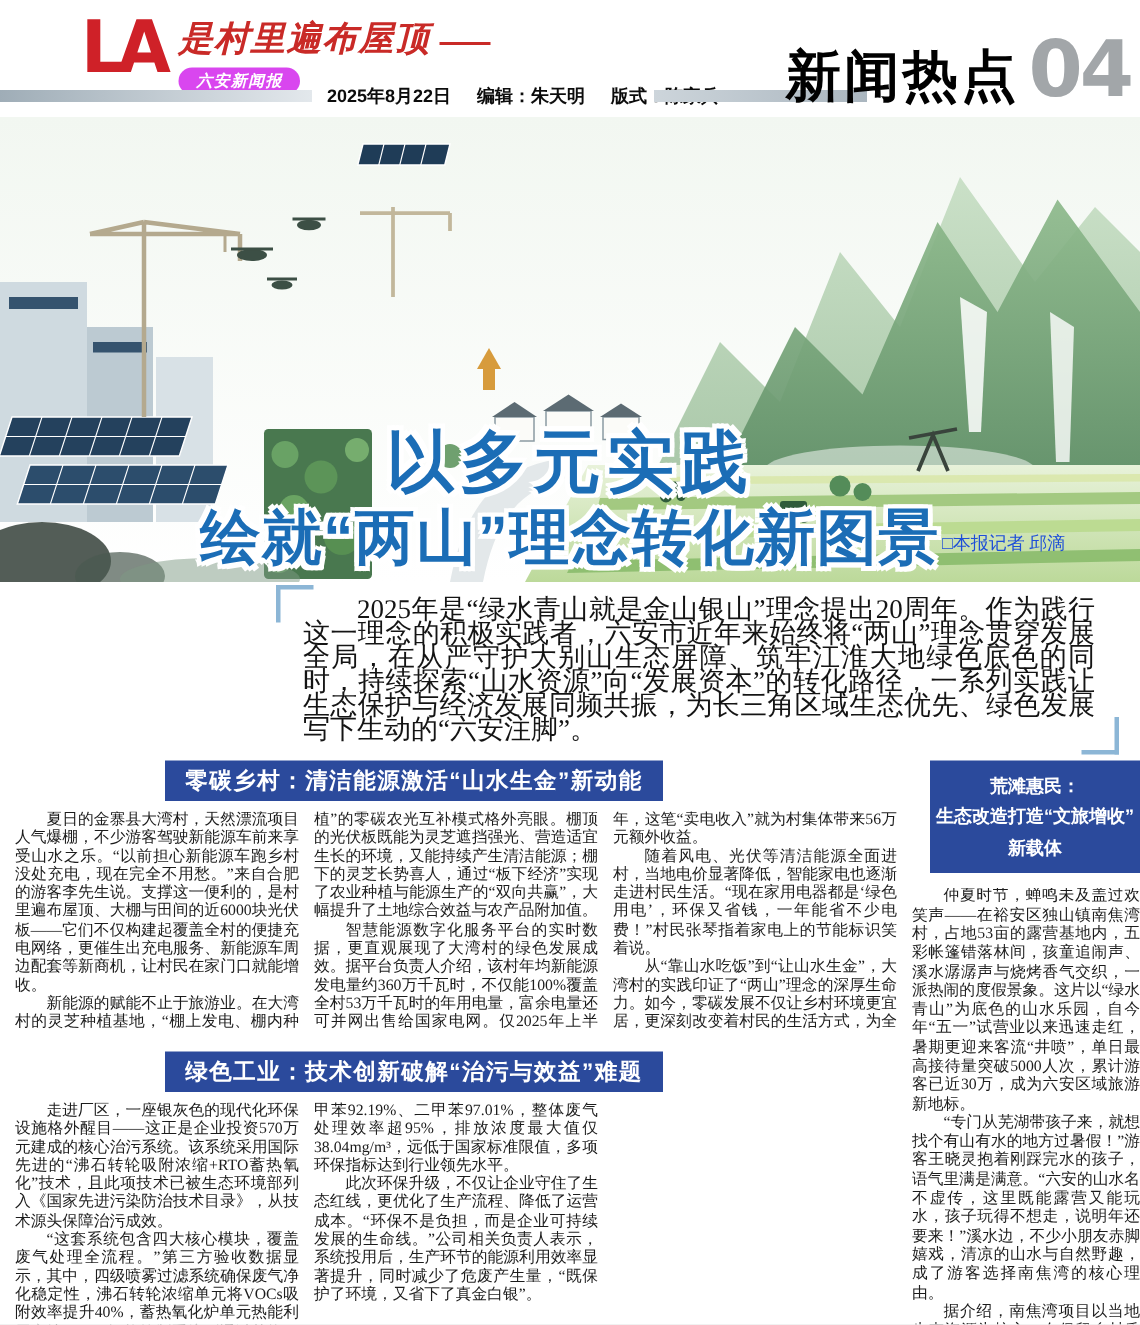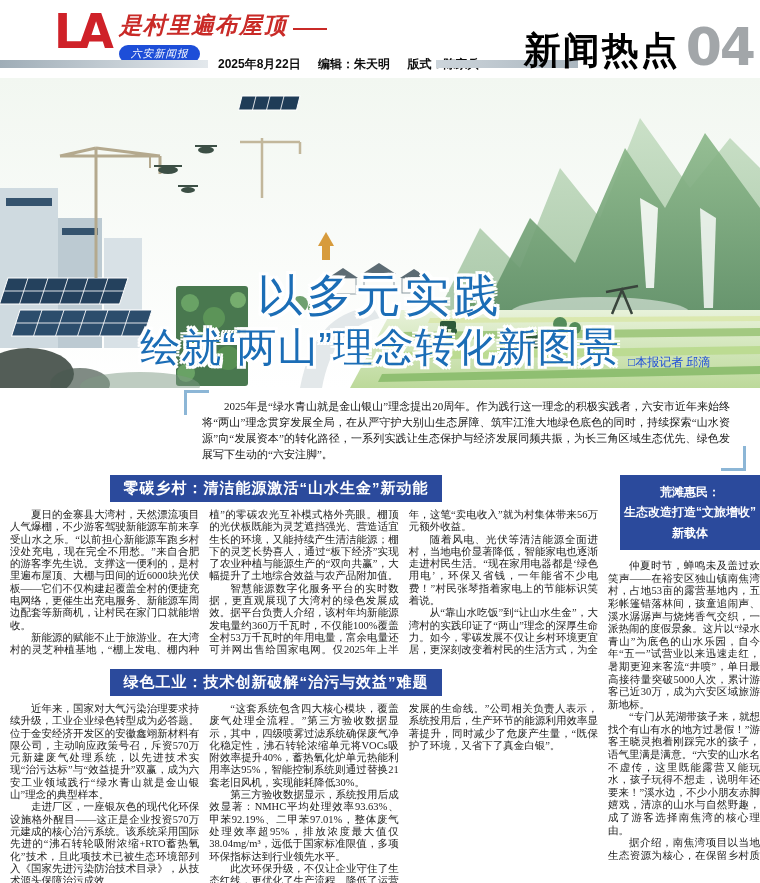--- a/index.html
+++ b/index.html
@@ -8,48 +8,48 @@
 
   
   .masthead{position:relative;height:78px;}
   .logo{position:absolute;left:54px;top:8px;display:flex;align-items:flex-start;}
   .la-mono{font-size:46px;line-height:46px;font-weight:900;color:#cf2128;letter-spacing:-5px;
            font-family:"DejaVu Sans",sans-serif;transform:scaleY(1.05);}
   .brand-col{margin-left:10px;padding-top:2px;}
   .brand{font-family:"Liberation Serif","DejaVu Serif",serif;font-style:italic;font-weight:bold;
          font-size:23px;color:#c92a27;letter-spacing:1px;white-space:nowrap;}
   .brand-dash{display:inline-block;width:34px;height:2px;background:#c92a27;vertical-align:middle;margin-left:6px;}
-  .badge{margin-top:4px;width:max-content;background:#1d4ed8;color:#fff;font-size:10.5px;font-weight:normal;
+  .badge{margin-top:4px;width:max-content;background:#d946ef;color:#fff;font-size:10.5px;font-weight:bold;
          padding:2px 12px;border-radius:9px;font-style:italic;letter-spacing:1px;}
   .rule-left{position:absolute;left:0;top:60px;width:208px;height:8px;
              background:linear-gradient(to right,#9fadb7,#e3e8ec);}
   .rule-mid{position:absolute;left:436px;top:60px;width:142px;height:8px;
             background:linear-gradient(to right,#cdd5db,#aab6bf);}
   .dateline{position:absolute;left:218px;top:56px;font-size:12px;font-weight:bold;color:#0c0c0c;white-space:nowrap;}
   .dateline span{margin-right:14px;}
   .pagehead{position:absolute;right:6px;top:26px;display:flex;align-items:flex-end;text-align:right;}
   .section-name{font-size:37px;font-weight:900;color:#000;letter-spacing:2px;line-height:1;}
   .page-number{font-size:52px;font-weight:900;color:#a2a6a9;line-height:.82;margin-left:6px;
                font-family:"DejaVu Sans",sans-serif;letter-spacing:-2px;}
 
   
   .hero{position:relative;height:310px;overflow:hidden;}
   .hero svg{position:absolute;left:0;top:0;}
-  .headline{position:absolute;left:60px;top:192px;width:640px;text-align:center;
-            font-weight:400;color:#1b6db6;
+  .headline{position:absolute;left:60px;top:204px;width:640px;text-align:center;
+            font-weight:700;color:#1b6db6;
             text-shadow:-3px -3px 0 #fff,3px -3px 0 #fff,-3px 3px 0 #fff,3px 3px 0 #fff,
                         0 -3px 0 #fff,0 3px 0 #fff,-3px 0 0 #fff,3px 0 0 #fff;}
   .headline .l1{font-size:45px;line-height:52px;letter-spacing:4px;}
   .headline .l2{font-size:40px;line-height:50px;letter-spacing:1px;}
   .byline{position:absolute;left:628px;top:276px;font-size:12px;color:#1d4ed8;
           font-family:"Liberation Serif","DejaVu Serif",serif;}
 
   
   .intro{position:relative;margin:2px 14px 4px 184px;padding:8px 16px 9px 18px;}
-  .intro p{margin:0;font-family:"Liberation Serif","DejaVu Serif",serif;font-size:11px;
+  .intro p{margin:0;font-family:"Liberation Serif","DejaVu Serif",serif;font-size:18px;
            line-height:16px;text-align:justify;text-indent:2em;color:#141414;}
   .corner{position:absolute;width:22px;height:22px;}
   .corner.tl{left:0;top:0;border-left:3px solid #8cb6d6;border-top:3px solid #8cb6d6;}
   .corner.br{right:0;bottom:0;border-right:3px solid #8cb6d6;border-bottom:3px solid #8cb6d6;}
 
   
   .content{display:flex;padding-left:10px;}
   .main{width:588px;}
   .sec-head{margin-left:100px;width:330px;background:#2b4a9c;color:#fff;text-align:center;
             font-size:15px;font-weight:bold;padding:4px 1px;letter-spacing:1px;}
@@ -245,21 +245,20 @@
       <div class="sec-body h1">
         <p>夏日的金寨县大湾村，天然漂流项目人气爆棚，不少游客驾驶新能源车前来享受山水之乐。“以前担心新能源车跑乡村没处充电，现在完全不用愁。”来自合肥的游客李先生说。支撑这一便利的，是村里遍布屋顶、大棚与田间的近6000块光伏板——它们不仅构建起覆盖全村的便捷充电网络，更催生出充电服务、新能源车周边配套等新商机，让村民在家门口就能增收。</p>
         <p>新能源的赋能不止于旅游业。在大湾村的灵芝种植基地，“棚上发电、棚内种植”的零碳农光互补模式格外亮眼。棚顶的光伏板既能为灵芝遮挡强光、营造适宜生长的环境，又能持续产生清洁能源；棚下的灵芝长势喜人，通过“板下经济”实现了农业种植与能源生产的“双向共赢”，大幅提升了土地综合效益与农产品附加值。</p>
         <p>智慧能源数字化服务平台的实时数据，更直观展现了大湾村的绿色发展成效。据平台负责人介绍，该村年均新能源发电量约360万千瓦时，不仅能100%覆盖全村53万千瓦时的年用电量，富余电量还可并网出售给国家电网。仅2025年上半年，这笔“卖电收入”就为村集体带来56万元额外收益。</p>
         <p>随着风电、光伏等清洁能源全面进村，当地电价显著降低，智能家电也逐渐走进村民生活。“现在家用电器都是‘绿色用电’，环保又省钱，一年能省不少电费！”村民张琴指着家电上的节能标识笑着说。</p>
         <p>从“靠山水吃饭”到“让山水生金”，大湾村的实践印证了“两山”理念的深厚生命力。如今，零碳发展不仅让乡村环境更宜居，更深刻改变着村民的生活方式，为全面推进乡村振兴、建设中国式现代化注入了强劲的绿色动能。</p>
       </div>
 
       <div class="sec-head">绿色工业：技术创新破解“治污与效益”难题</div>
       <div class="sec-body h2">
-        <p>近年来，国家对大气污染治理要求持续升级，工业企业绿色转型成为必答题。位于金安经济开发区的安徽鑫翊新材料有限公司，主动响应政策号召，斥资570万元新建废气处理系统，以先进技术实现“治污达标”与“效益提升”双赢，成为六安工业领域践行“绿水青山就是金山银山”理念的典型样本。</p>
         <p>走进厂区，一座银灰色的现代化环保设施格外醒目——这正是企业投资570万元建成的核心治污系统。该系统采用国际先进的“沸石转轮吸附浓缩+RTO蓄热氧化”技术，且此项技术已被生态环境部列入《国家先进污染防治技术目录》，从技术源头保障治污成效。</p>
         <p>“这套系统包含四大核心模块，覆盖废气处理全流程。”第三方验收数据显示，其中，四级喷雾过滤系统确保废气净化稳定性，沸石转轮浓缩单元将VOCs吸附效率提升40%，蓄热氧化炉单元热能利用率达95%，智能控制系统则通过替换21套老旧风机，实现能耗降低30%。</p>
         <p>第三方验收数据显示，系统投用后成效显著：NMHC平均处理效率93.63%、甲苯92.19%、二甲苯97.01%，整体废气处理效率超95%，排放浓度最大值仅38.04mg/m³，远低于国家标准限值，多项环保指标达到行业领先水平。</p>
         <p>此次环保升级，不仅让企业守住了生态红线，更优化了生产流程、降低了运营成本。“环保不是负担，而是企业可持续发展的生命线。”公司相关负责人表示，系统投用后，生产环节的能源利用效率显著提升，同时减少了危废产生量，“既保护了环境，又省下了真金白银”。</p>
       </div>
 
     </div>
 
     <div class="sidebar">
       <div class="side-head">

